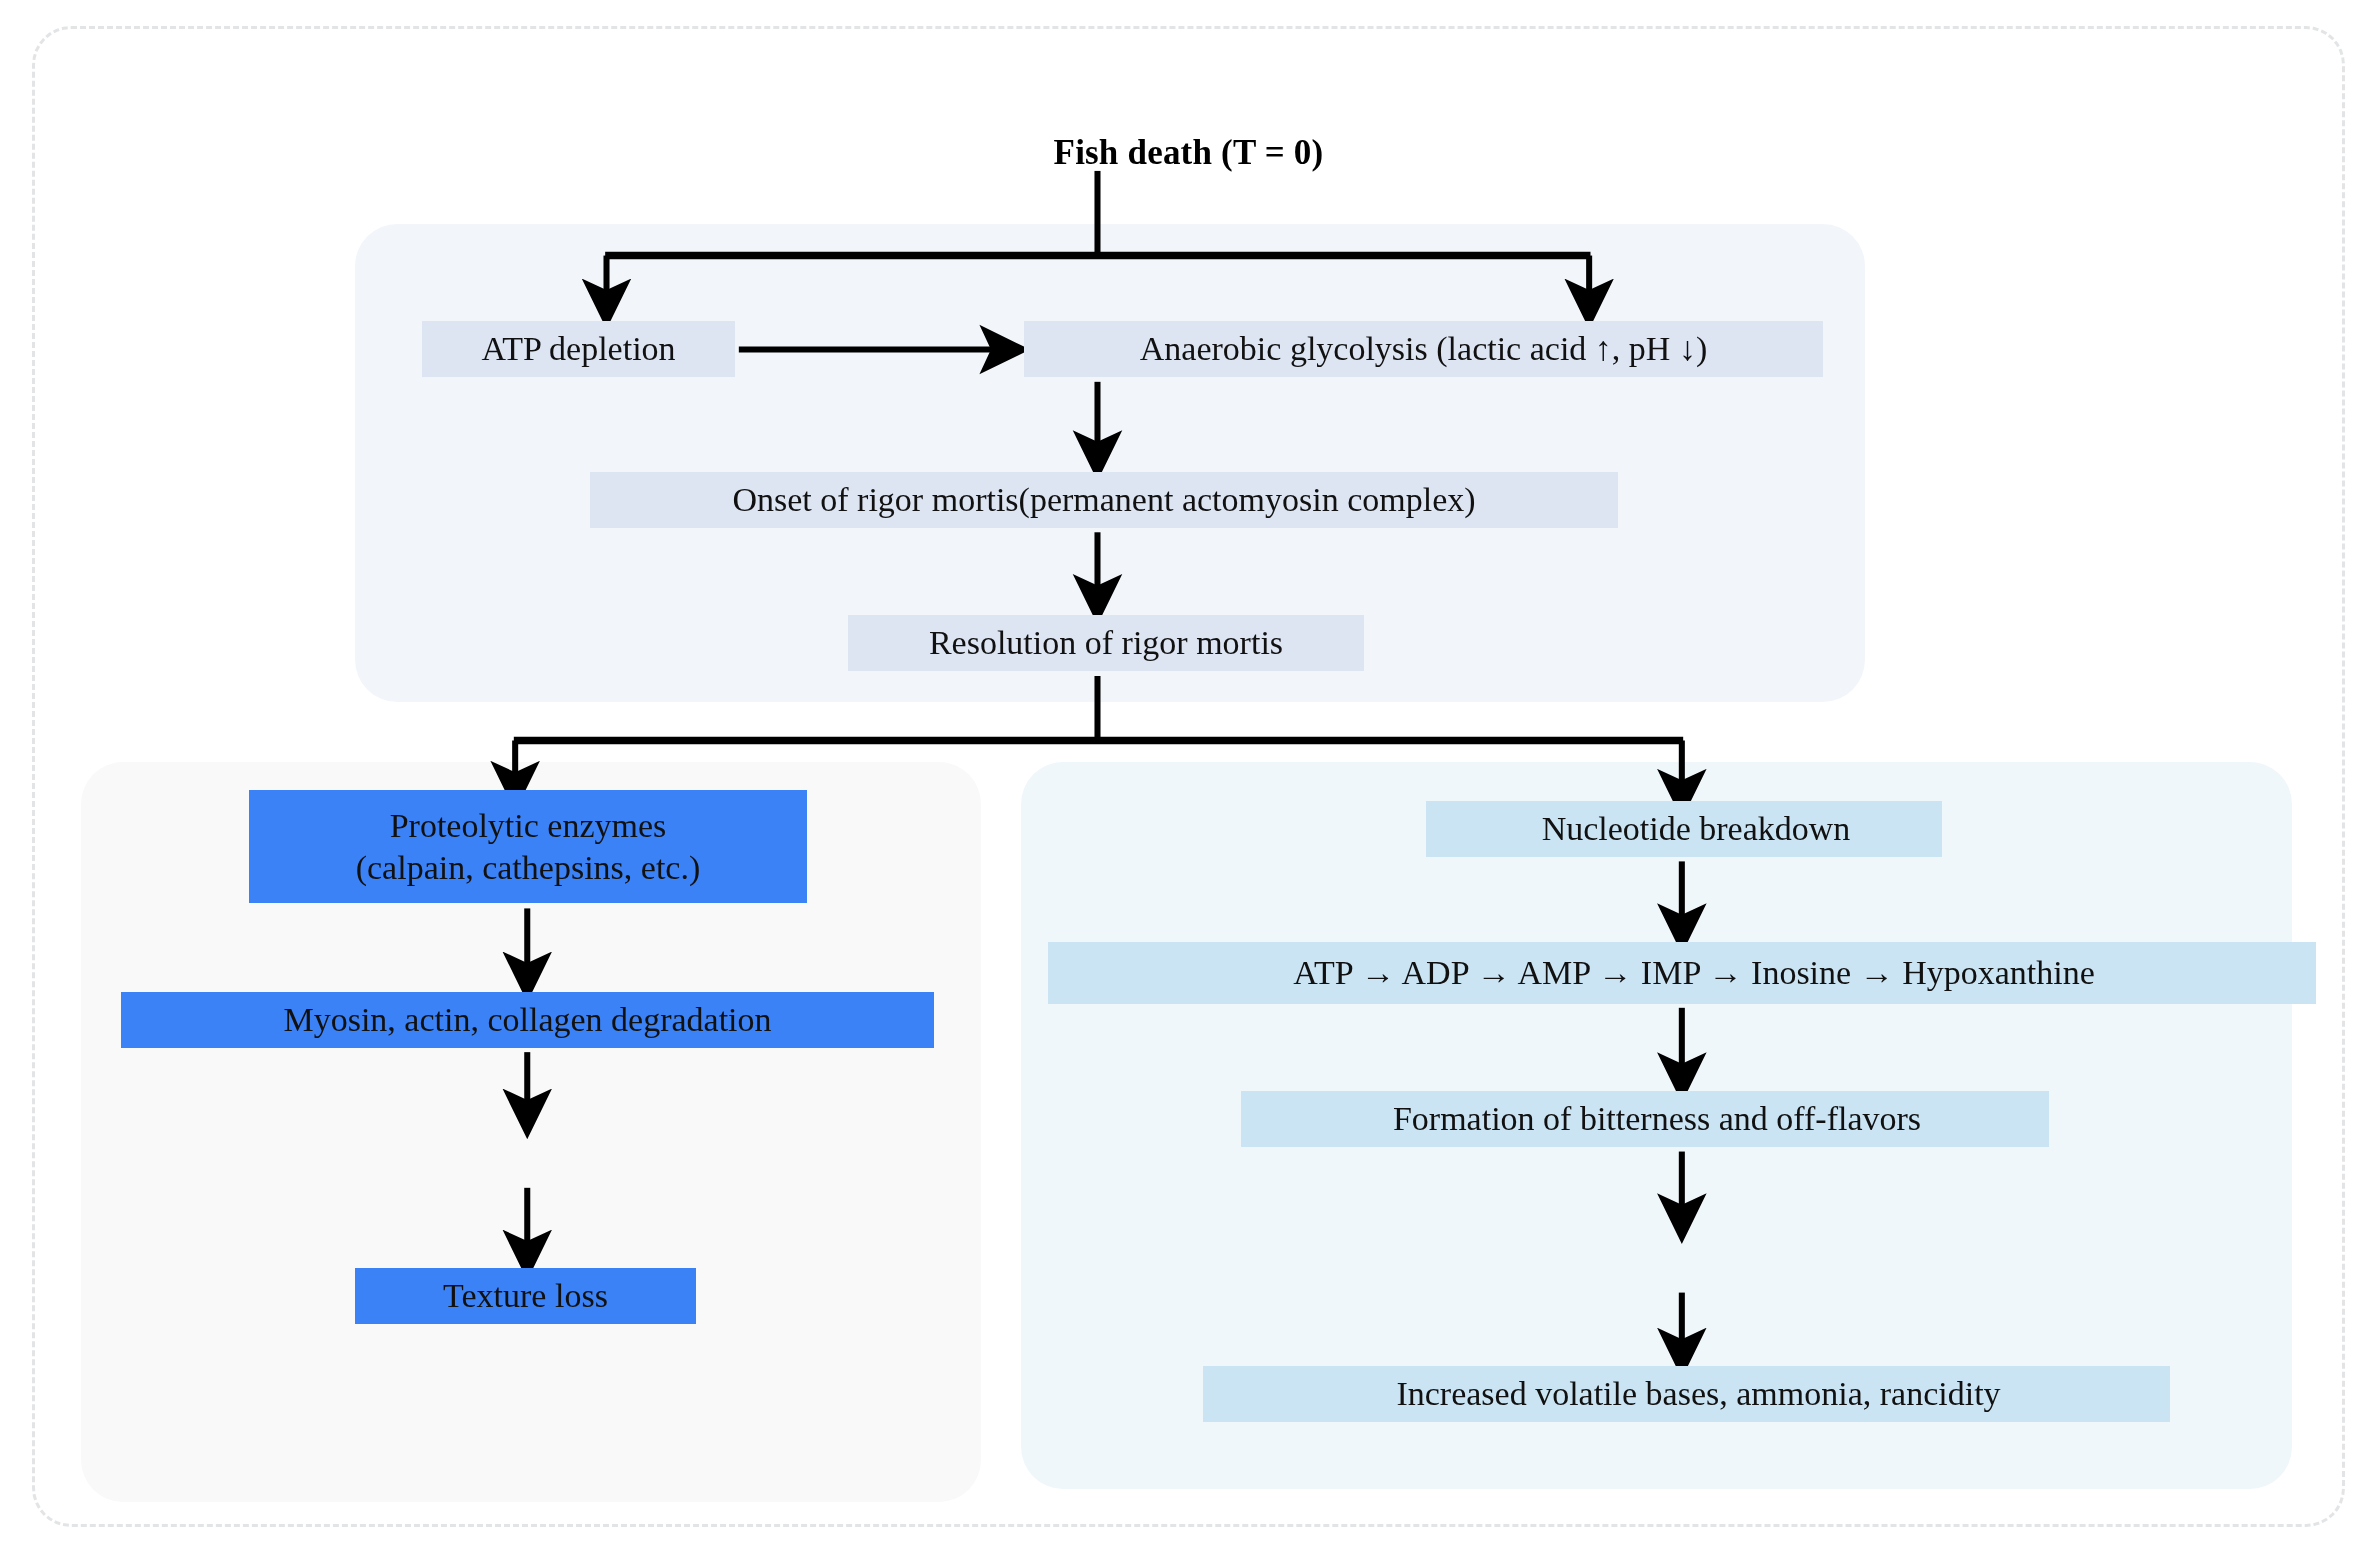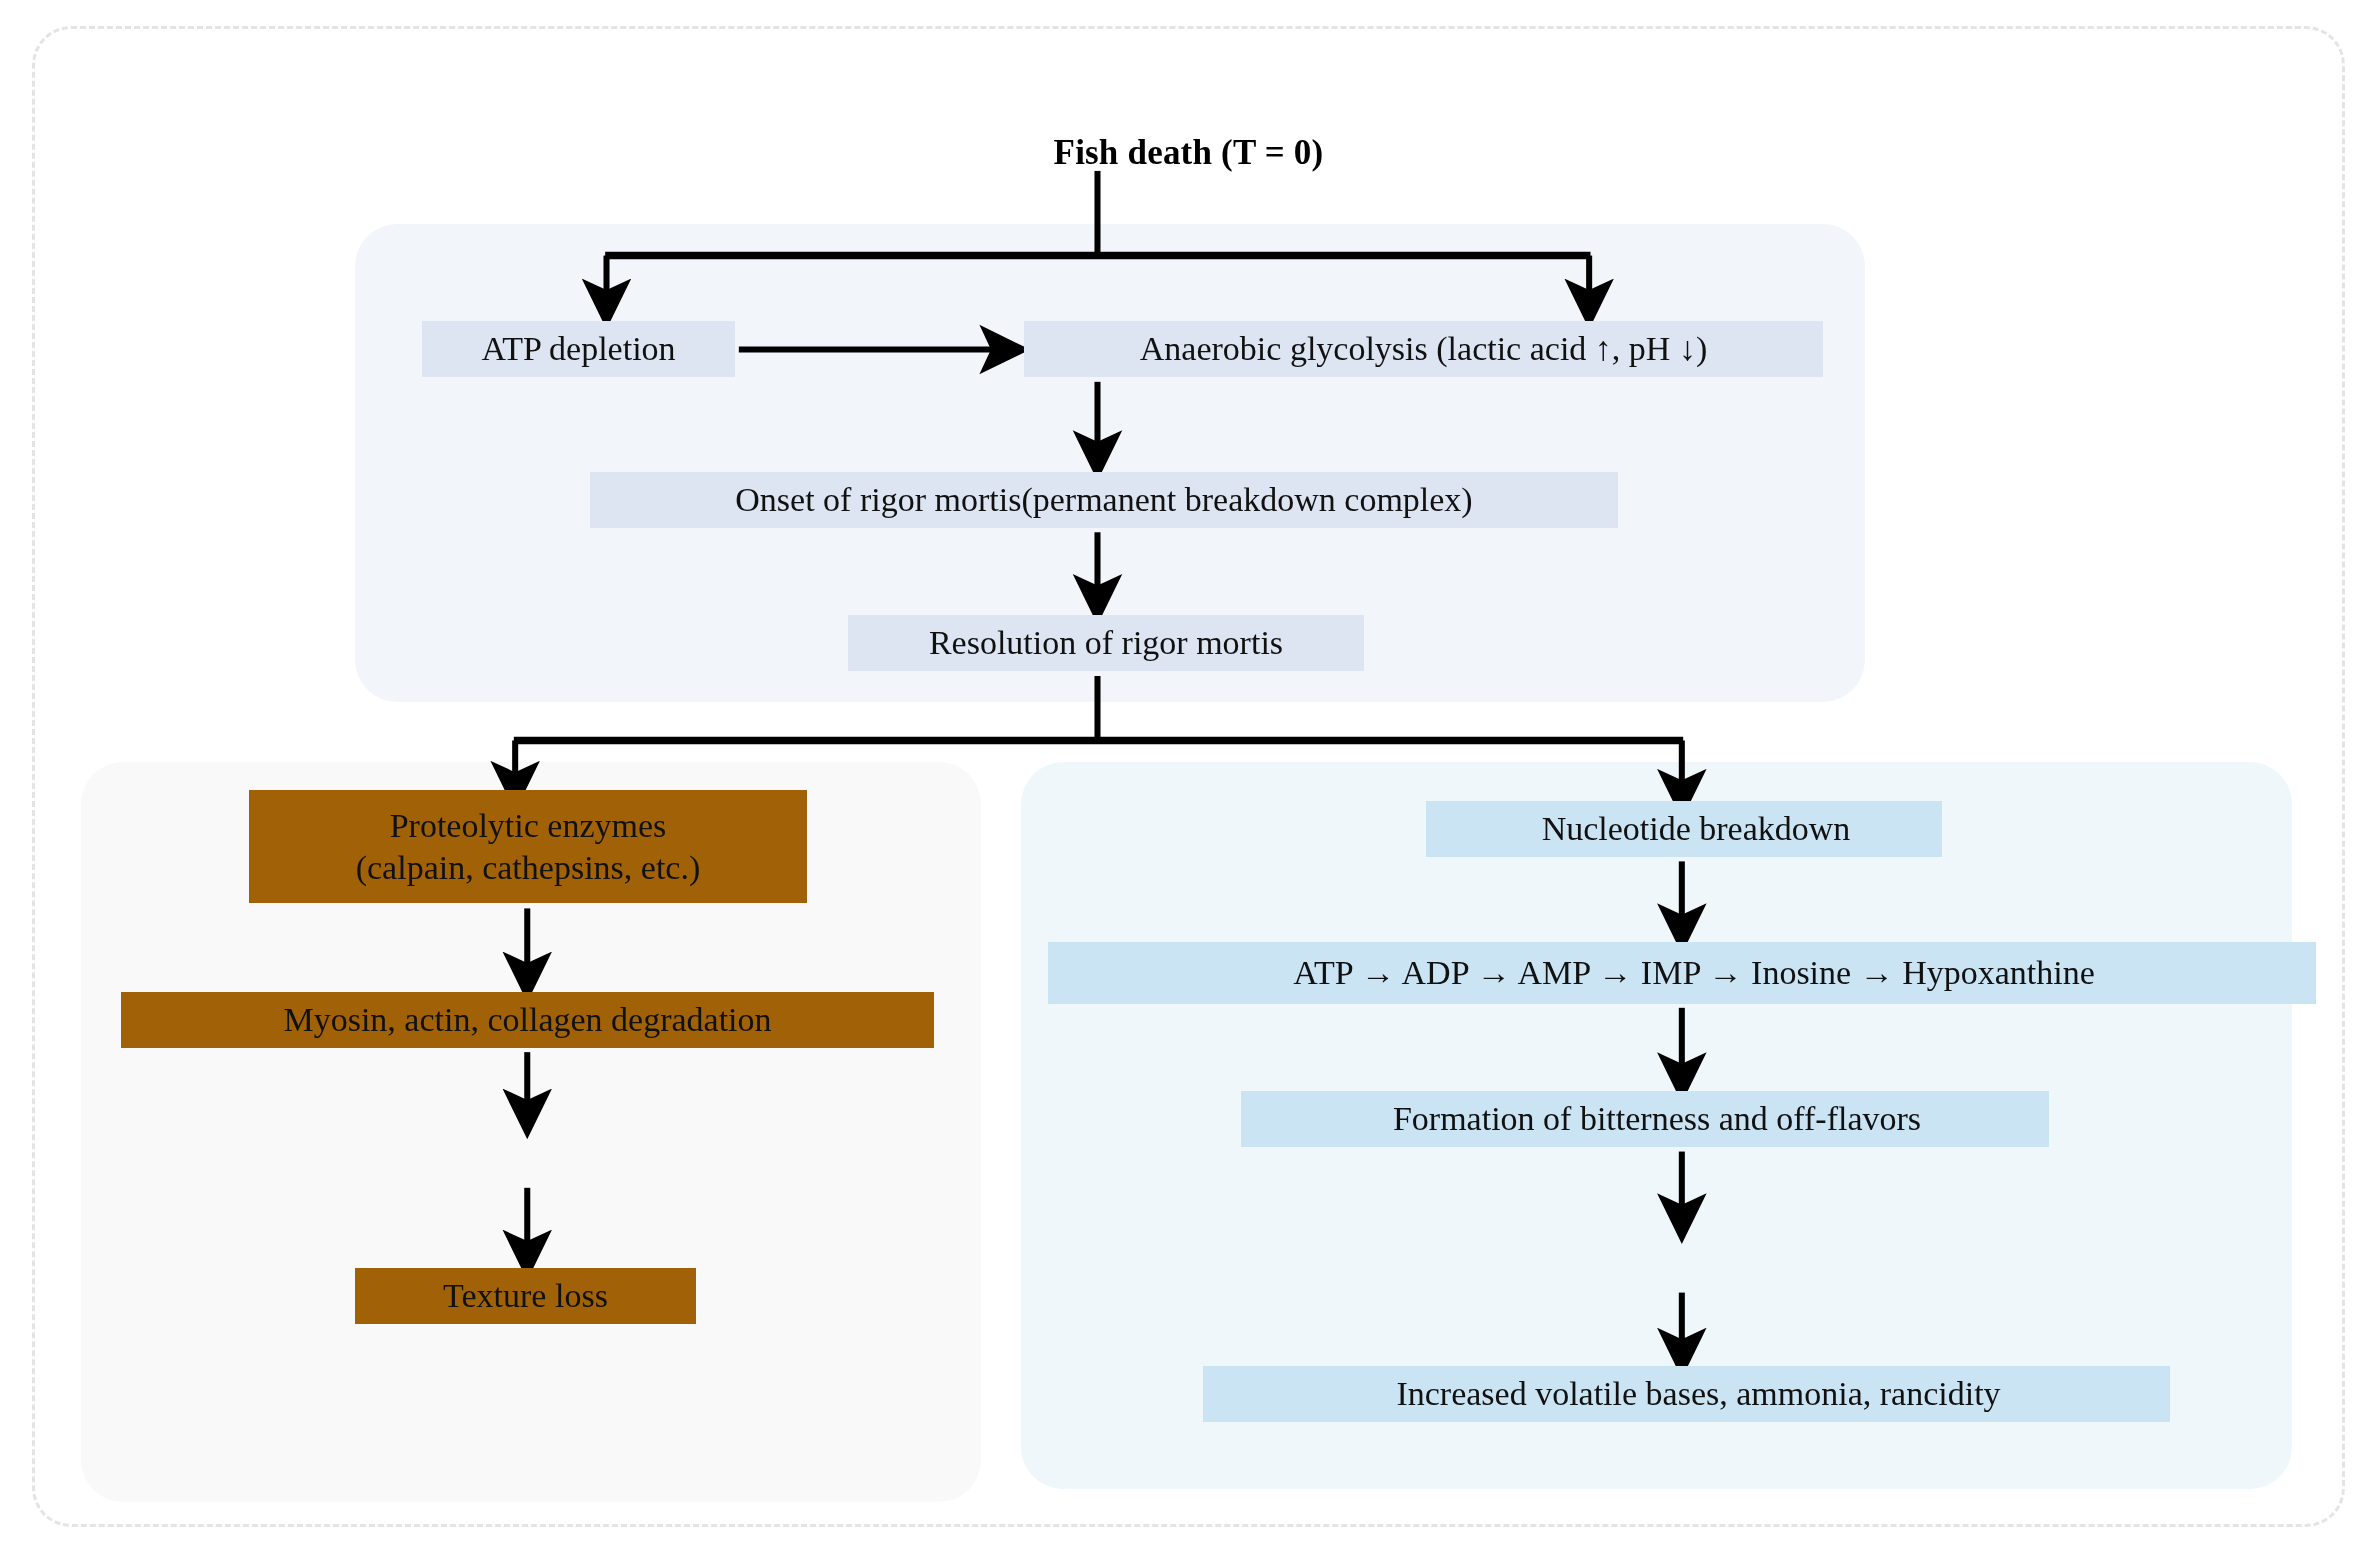--- a/index.html
+++ b/index.html
@@ -73,21 +73,21 @@
     justify-content: center;
     text-align: center;
     color: #111;
     font-size: 34px;
     line-height: 1.22;
     padding: 4px 12px;
     white-space: pre-line;
   }
   .node.blue-lav { background: #dde5f3; }
   .node.blue-cyan { background: #cbe4f4; padding-left: 36px; }
-  .node.grey { background: #a16207; }
+  .node.grey { background: #3b82f6; }
 
   
   #n-atp          { left: 422px;  top: 313px;  width: 313px;  height: 56px; }
   #n-glycolysis   { left: 1024px; top: 313px;  width: 799px; height: 56px; }
   #n-onset        { left: 590px;  top: 464px;  width: 1028px; height: 56px; }
   #n-resolution   { left: 848px; top: 607px;  width: 516px;  height: 56px; }
 
   
   #n-proteolytic  { left: 249px;  top: 782px; width: 558px;  height: 113px; }
   #n-degradation  { left: 121px;  top: 984px; width: 813px; height: 56px; }
@@ -156,21 +156,21 @@
     <line x1="2504" y1="1270" x2="2504" y2="1370" stroke="#000" stroke-width="9" marker-end="url(#ah)"></line>
     <line x1="2504" y1="1488" x2="2504" y2="1592" stroke="#000" stroke-width="9" marker-end="url(#ah)"></line>
     <line x1="2504" y1="1702" x2="2504" y2="1802" stroke="#000" stroke-width="9" marker-end="url(#ah)"></line>
     <line x1="2504" y1="1912" x2="2504" y2="2002" stroke="#000" stroke-width="9" marker-end="url(#ah)"></line>
   </svg>
 
   <div class="node blue-lav" id="n-glycolysis">Anaerobic glycolysis (lactic acid ↑, pH ↓)</div>
 
   <div class="node blue-lav" id="n-atp">ATP depletion</div>
 
-  <div class="node blue-lav" id="n-onset">Onset of rigor mortis(permanent breakdown complex)</div>
+  <div class="node blue-lav" id="n-onset">Onset of rigor mortis(permanent actomyosin complex)</div>
 
   <div class="node blue-lav" id="n-resolution">Resolution of rigor mortis</div>
 
   <div class="node grey" id="n-proteolytic">Proteolytic enzymes
 (calpain, cathepsins, etc.)</div>
 
   <div class="node grey" id="n-degradation">Myosin, actin, collagen degradation</div>
 
 
   <div class="node grey" id="n-texture">Texture loss</div>

